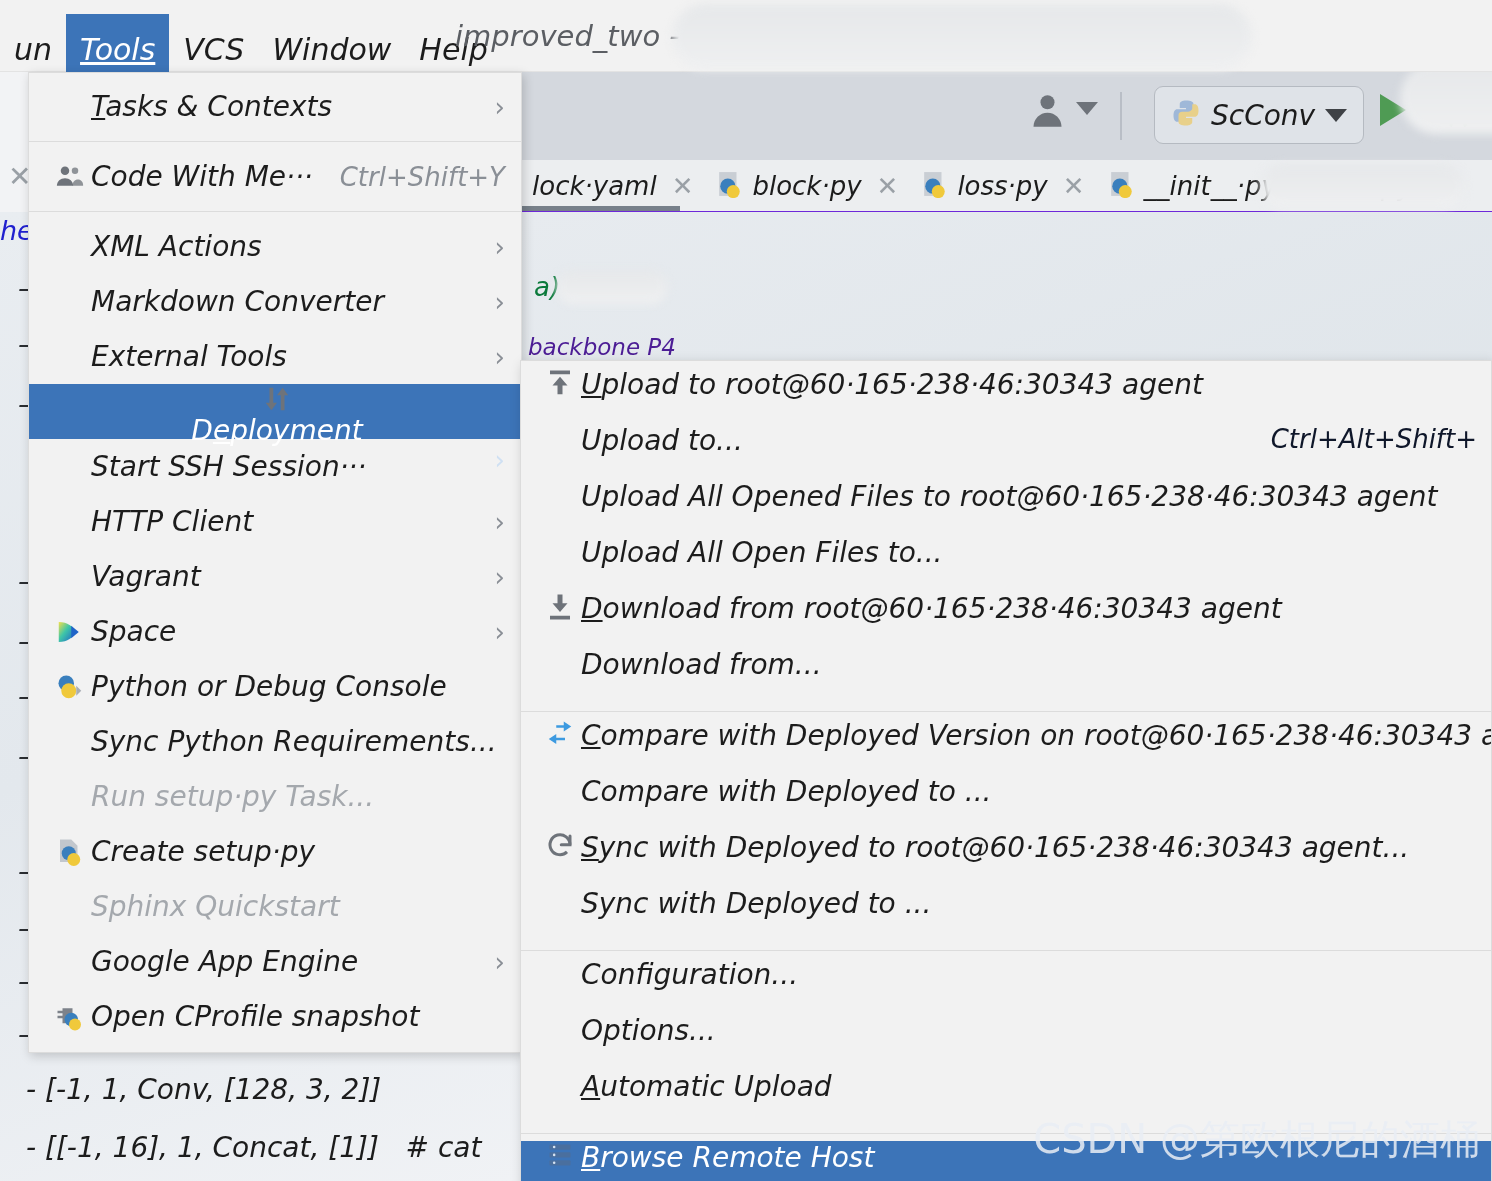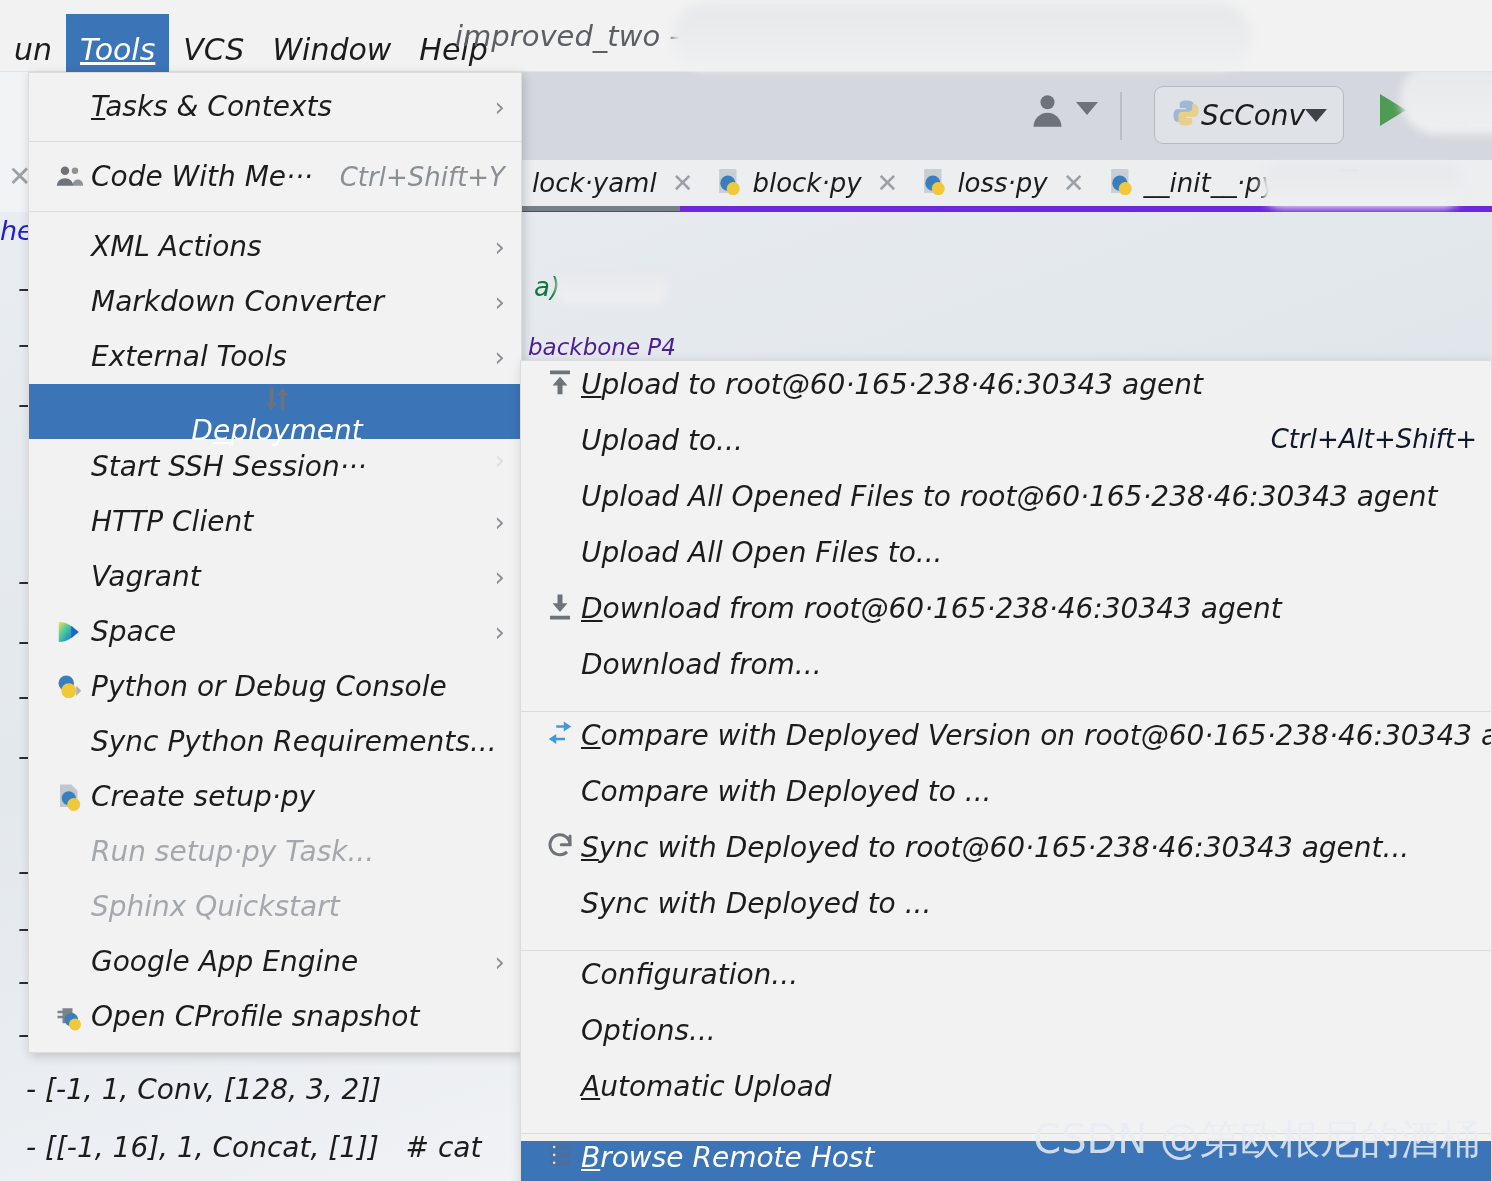--- a/index.html
+++ b/index.html
@@ -38,32 +38,32 @@
   
   .toolbar {
     position:absolute; left:520px; top:72px; width:972px; height:88px;
     background:#d4d8de;
   }
   .tb-person { position:absolute; left:510px; top:18px; }
   .tb-divider { position:absolute; left:600px; top:20px; width:2px; height:48px; background:#b9bec6; }
   .runcfg {
     position:absolute; left:634px; top:14px; height:58px;
     border:1px solid #b5bac1; border-radius:9px; background:#dfe3e8;
-    display:flex; align-items:center; padding:0 16px;
+    display:flex; align-items:center; gap:10px; padding:0 16px;
   }
   .runcfg-label { font-size:28px; font-style:italic; color:#1c1c1c; }
   .tri-down { width:0;height:0;border-left:11px solid transparent;border-right:11px solid transparent;border-top:13px solid #3f4246; }
   .tb-run { position:absolute; left:860px; top:22px; width:0;height:0;
             border-left:26px solid #4f9b54; border-top:16px solid transparent; border-bottom:16px solid transparent; }
   .tb-debug { position:absolute; left:918px; top:20px; }
 
   
   .tabbar {
     position:absolute; left:520px; top:160px; width:972px; height:52px;
-    background:#eceef0; border-bottom:6px solid #6d28d9;
+    background:#eceef0; border-bottom:1px solid #6d28d9;
     display:flex; align-items:center;
   }
   .tab { display:flex; align-items:center; gap:9px; padding:0 12px; height:52px; white-space:nowrap; }
   .tab-label { font-size:26px; font-style:italic; color:#1c1c1c; }
   .tab-close { font-size:26px; color:#9aa0a6; margin-left:6px; }
   .tab-underline { position:absolute; left:520px; top:206px; width:160px; height:5px; background:#77808a; }
 
   
   .editor { position:absolute; left:520px; top:212px; width:972px; height:969px;
             background:linear-gradient(160deg,#e7ebef,#dfe5ea 45%,#eef1f4); }
@@ -363,34 +363,34 @@
         </svg>
       </span>
       <span class="mi-label">Python or Debug Console</span>
     </div>
 
     <div class="mi">
       <span class="mi-ico"></span>
       <span class="mi-label">Sync Python Requirements...</span>
     </div>
 
+    <div class="mi disabled">
+      <span class="mi-ico"></span>
+      <span class="mi-label">Run setup·py Task...</span>
+    </div>
+
     <div class="mi">
       <span class="mi-ico">
         <svg width="30" height="30" viewBox="0 0 24 24">
           <path d="M4 2h9l5 5v13H4z" fill="#c2c7cd"></path>
           <circle cx="11" cy="13" r="5.6" fill="#3a7fbd"></circle>
             <circle cx="15" cy="18" r="5.2" fill="#f0c93b"></circle>
         </svg>
       </span>
       <span class="mi-label">Create setup·py</span>
-    </div>
-
-    <div class="mi disabled">
-      <span class="mi-ico"></span>
-      <span class="mi-label">Run setup·py Task...</span>
     </div>
 
     <div class="mi disabled">
       <span class="mi-ico"></span>
       <span class="mi-label">Sphinx Quickstart</span>
     </div>
 
     <div class="mi">
       <span class="mi-ico"></span>
       <span class="mi-label">Google App Engine</span>

